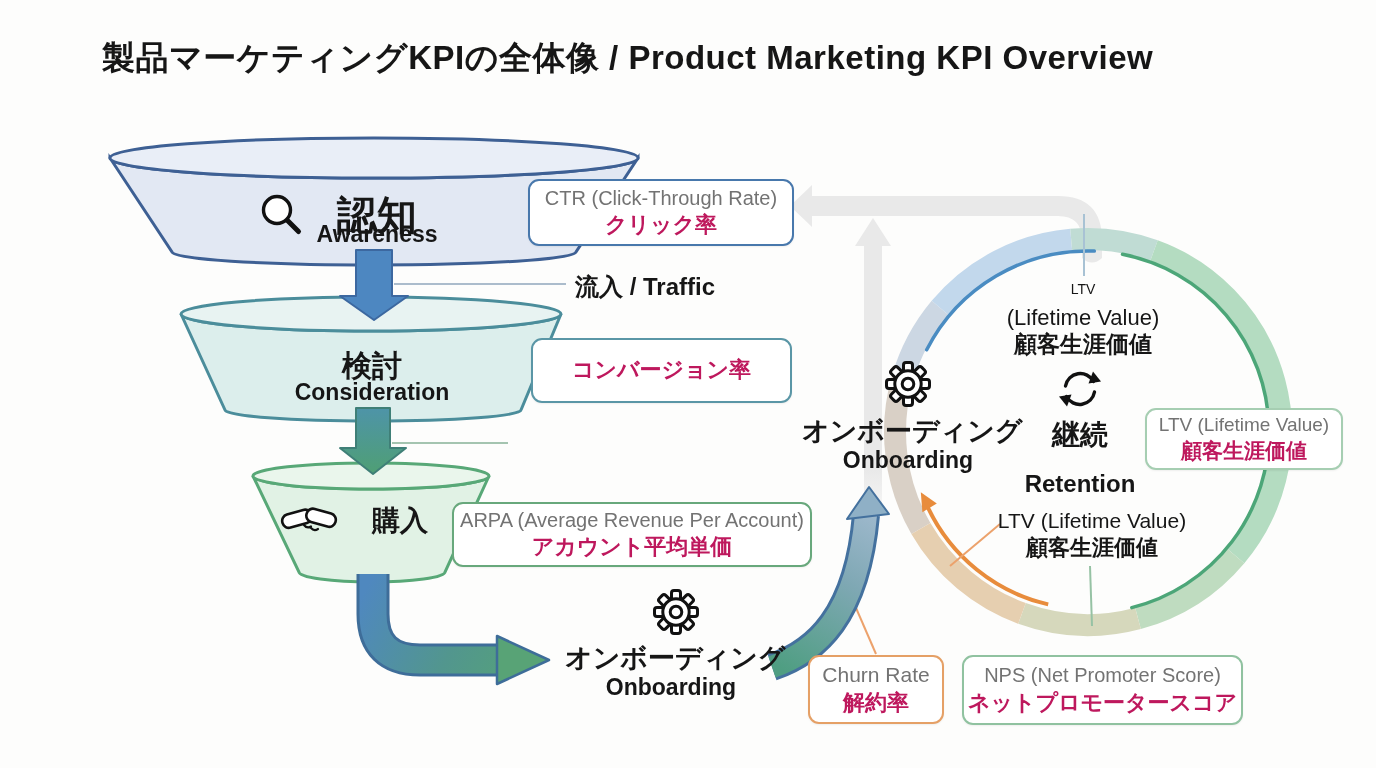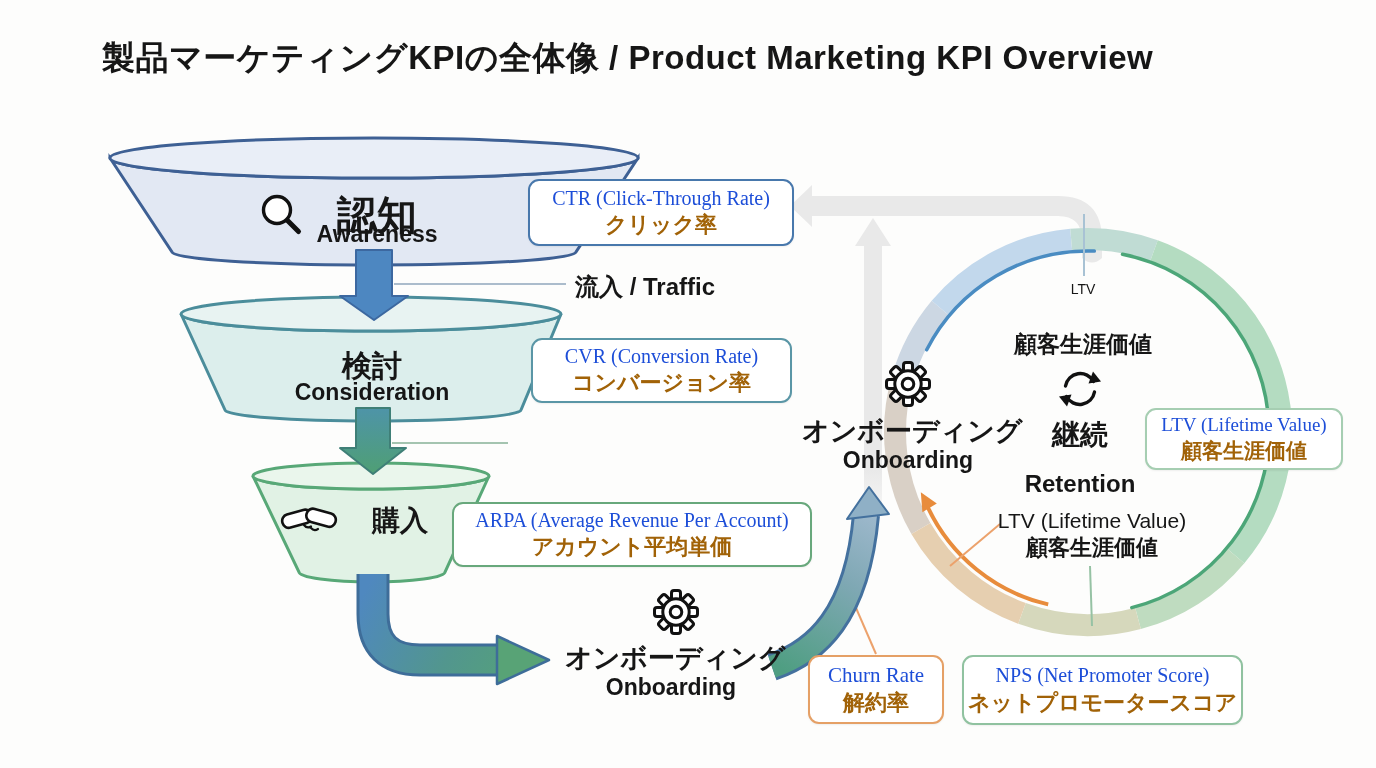--- a/index.html
+++ b/index.html
@@ -10,22 +10,22 @@
   #bg-svg{position:absolute;left:0;top:0;}
   .abs{position:absolute;}
   .page-title{left:102px;top:36px;font-size:33px;font-weight:700;letter-spacing:0.5px;white-space:nowrap;}
   .jp-big{font-weight:700;text-align:center;white-space:nowrap;}
   .en-sub{font-weight:700;text-align:center;white-space:nowrap;}
   .kpi{
     position:absolute;background:#ffffff;border-radius:11px;text-align:center;
     display:flex;flex-direction:column;justify-content:center;line-height:1.28;
     box-shadow:0 1px 2px rgba(0,0,0,0.06);
   }
-  .kpi .l1{font-size:20px;color:#1d4ed8;white-space:nowrap;font-family:Liberation Serif, serif;}
-  .kpi .l2{font-size:22px;font-weight:700;color:#a16207;white-space:nowrap;}
+  .kpi .l1{font-size:20px;color:#737373;white-space:nowrap;}
+  .kpi .l2{font-size:22px;font-weight:700;color:#be185d;white-space:nowrap;}
   .lbl{position:absolute;white-space:nowrap;}
   .ctr-box{left:528px;top:179px;width:262px;height:63px;border:2.5px solid #4878ac;}
   .cvr-box{left:531px;top:338px;width:257px;height:61px;border:2.5px solid #5a96a6;}
   .arpa-box{left:452px;top:502px;width:356px;height:61px;border:2.5px solid #68a87c;}
   .churn-box{left:808px;top:655px;width:132px;height:65px;border:2.5px solid #e5a066;}
   .nps-box{left:962px;top:655px;width:277px;height:66px;border:2.5px solid #90c2a0;}
   .ltv-box{left:1145px;top:408px;width:194px;height:58px;border:2.5px solid #a6ceb2;}
   .ltv-box .l1{font-size:19px;}
   .ltv-box .l2{font-size:21px;}
   .churn-box .l1{font-size:21px;}
@@ -143,21 +143,20 @@
   </svg>
   <div class="lbl jp-big" style="left:345px;top:502px;width:110px;font-size:28px;">購入</div>
 
   <div class="lbl" style="left:575px;top:271px;font-size:24px;font-weight:700;">流入 / Traffic</div>
 
   <div class="kpi ctr-box">
     <div class="l1">CTR (Click-Through Rate)</div>
     <div class="l2">クリック率</div>
   </div>
   <div class="kpi cvr-box">
-    <div class="l1">CVR (Conversion Rate)</div>
     <div class="l2">コンバージョン率</div>
   </div>
   <div class="kpi arpa-box">
     <div class="l1">ARPA (Average Revenue Per Account)</div>
     <div class="l2">アカウント平均単価</div>
   </div>
 
   <svg class="abs" style="left:652px;top:588px;" width="48" height="48" viewBox="-24 -24 48 48">
     <g fill="#fff" stroke="#111" stroke-width="3">
       <rect x="-4.5" y="-21.5" width="9" height="43" rx="2.5"></rect>
@@ -178,20 +177,21 @@
       <rect x="-4.5" y="-21.5" width="9" height="43" rx="2.5" transform="rotate(90)"></rect>
       <rect x="-4.5" y="-21.5" width="9" height="43" rx="2.5" transform="rotate(135)"></rect>
     </g>
     <circle r="13.2" fill="#fff" stroke="#111" stroke-width="3"></circle>
     <circle r="5.8" fill="#fff" stroke="#111" stroke-width="3"></circle>
   </svg>
   <div class="lbl jp-big" style="left:802px;top:413px;width:212px;font-size:27px;">オンボーディング</div>
   <div class="lbl en-sub" style="left:802px;top:447px;width:212px;font-size:23px;">Onboarding</div>
 
   <div class="lbl" style="left:983px;top:281px;width:200px;text-align:center;font-size:14px;">LTV</div>
+  <div class="lbl" style="left:983px;top:305px;width:200px;text-align:center;font-size:22px;">(Lifetime Value)</div>
   <div class="lbl" style="left:983px;top:329px;width:200px;text-align:center;font-size:23px;font-weight:700;">顧客生涯価値</div>
 
   <svg class="abs" style="left:1057px;top:366px;" width="46" height="46" viewBox="0 0 46 46">
     <path d="M8.5 20 A15 15 0 0 1 36.5 15.5" fill="none" stroke="#111" stroke-width="3.4" stroke-linecap="round"></path>
     <polygon points="36,5.5 44,15.5 31.5,17.5" fill="#111"></polygon>
     <path d="M37.5 26 A15 15 0 0 1 9.5 30.5" fill="none" stroke="#111" stroke-width="3.4" stroke-linecap="round"></path>
     <polygon points="10,40.5 2,30.5 14.5,28.5" fill="#111"></polygon>
   </svg>
   <div class="lbl jp-big" style="left:1005px;top:416px;width:150px;font-size:28px;">継続</div>
   <div class="lbl en-sub" style="left:1005px;top:470px;width:150px;font-size:24px;">Retention</div>

